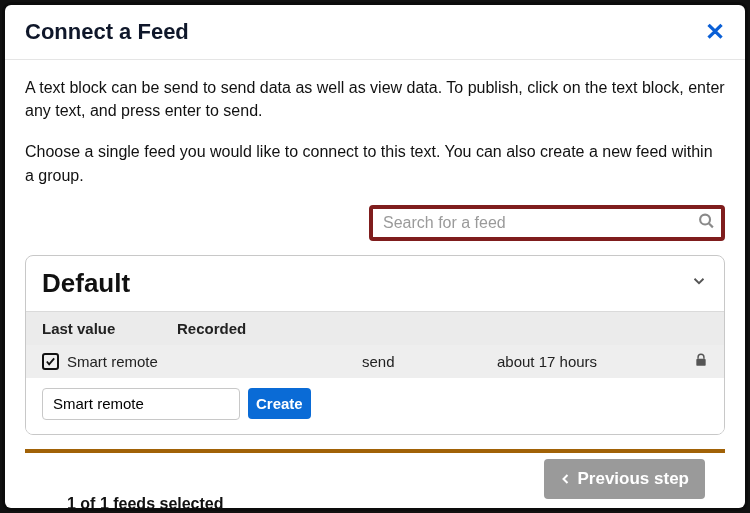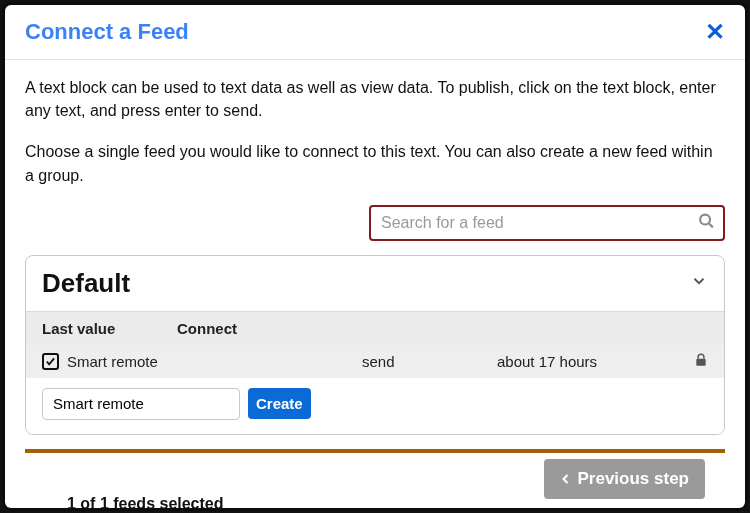--- a/index.html
+++ b/index.html
@@ -23,21 +23,21 @@
   .modal-header {
     display: flex;
     align-items: center;
     justify-content: space-between;
     padding: 14px 20px 14px 20px;
     border-bottom: 1px solid #e5e5e5;
   }
   .modal-title {
     font-size: 22px;
     font-weight: 700;
-    color: #3b82f6;
+    color: #0f172a;
   }
   .close-btn {
     font-size: 24px;
     font-weight: 700;
     color: #0a5fd6;
     cursor: pointer;
     line-height: 1;
   }
   .modal-body {
     padding: 16px 20px 0 20px;
@@ -55,21 +55,21 @@
     justify-content: flex-end;
     margin-bottom: 14px;
   }
   .search-wrap {
     position: relative;
     width: 356px;
   }
   .search-input {
     width: 100%;
     height: 36px;
-    border: 2px solid #7f1d1d;
+    border: 4px solid #7f1d1d;
     border-radius: 4px;
     padding: 0 36px 0 10px;
     font-size: 16px;
     color: #333;
   }
   .search-input::placeholder { color: #9a9a9a; }
   .search-icon {
     position: absolute;
     right: 10px;
     top: 50%;
@@ -192,21 +192,21 @@
 
 <div class="modal">
 
   <div class="modal-header">
     <div class="modal-title">Connect a Feed</div>
     <div class="close-btn">✕</div>
   </div>
 
   <div class="modal-body">
 
-    <p class="desc">A text block can be used to text data as well as view data. To publish, click on the text block, enter any text, and press enter to send.</p>
+    <p class="desc">A text block can be send to send data as well as view data. To publish, click on the text block, enter any text, and press enter to send.</p>
     <p class="desc">Choose a single feed you would like to connect to this text. You can also create a new feed within a group.</p>
 
     <div class="search-row">
       <div class="search-wrap">
         <input class="search-input" type="text" placeholder="Search for a feed" style="">
         <span class="search-icon">
           <svg width="17" height="17" viewBox="0 0 24 24" fill="none" stroke="currentColor" stroke-width="3">
             <circle cx="10" cy="10" r="7"></circle>
               <line x1="21" y1="21" x2="15.5" y2="15.5"></line>
           </svg>
@@ -220,21 +220,21 @@
         <div class="group-title">Default</div>
         <span class="chevron">
           <svg width="18" height="18" viewBox="0 0 24 24" fill="none" stroke="currentColor" stroke-width="2.5">
             <polyline points="6 9 12 15 18 9"></polyline>
           </svg>
         </span>
       </div>
 
       <div class="table-head">
         <div class="col-last">Last value</div>
-        <div class="col-rec">Connect</div>
+        <div class="col-rec">Recorded</div>
         <div class="col-lock"></div>
       </div>
 
       <div class="table-row">
         <div class="row-name">
           <span class="checkbox">
             <svg width="11" height="11" viewBox="0 0 24 24" fill="none" stroke="#111" stroke-width="4">
               <polyline points="4 12 9 18 20 5"></polyline>
             </svg>
           </span>

